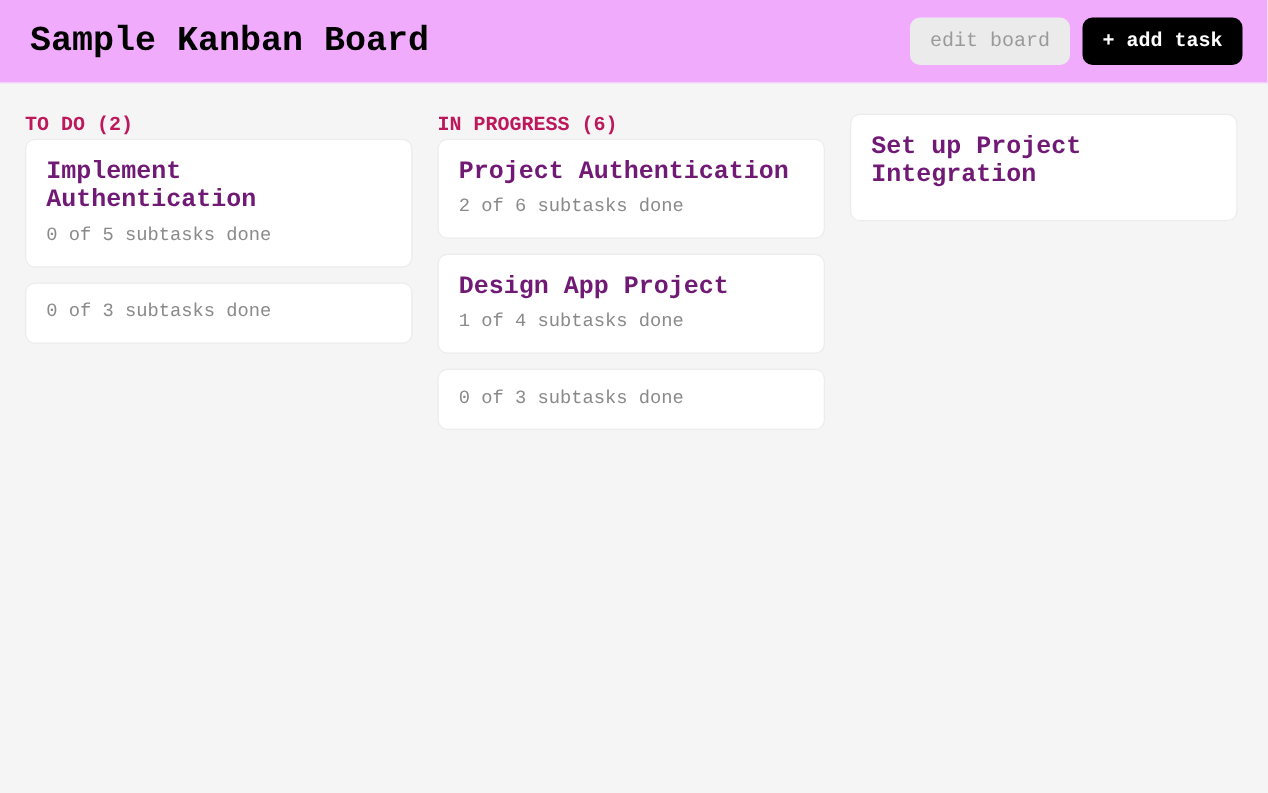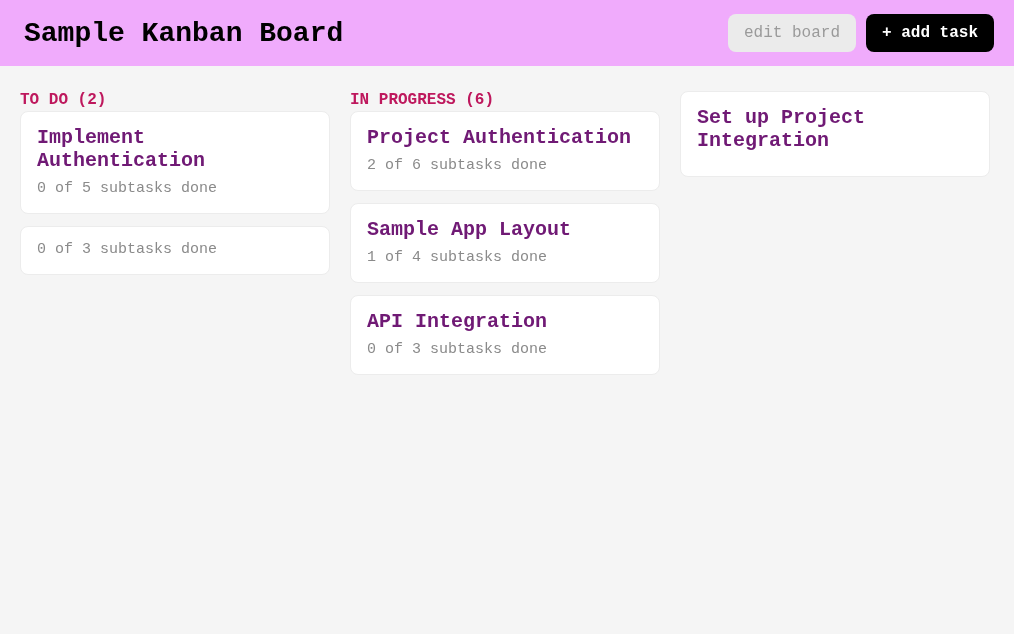--- a/index.html
+++ b/index.html
@@ -108,25 +108,24 @@
     </div>
   </div>
 
   <div class="column">
     <div class="column-header">IN PROGRESS (6)</div>
     <div class="card">
       <div class="card-title">Project Authentication</div>
       <div class="card-sub">2 of 6 subtasks done</div>
     </div>
     <div class="card">
-      <div class="card-title">Sample App Layout</div>
+      <div class="card-title">Design App Project</div>
       <div class="card-sub">1 of 4 subtasks done</div>
     </div>
     <div class="card">
-      <div class="card-title">API Integration</div>
       <div class="card-sub">0 of 3 subtasks done</div>
     </div>
   </div>
 
   <div class="column">
     <div class="card">
       <div class="card-title">Set up Project Integration</div>
     </div>
   </div>
 

